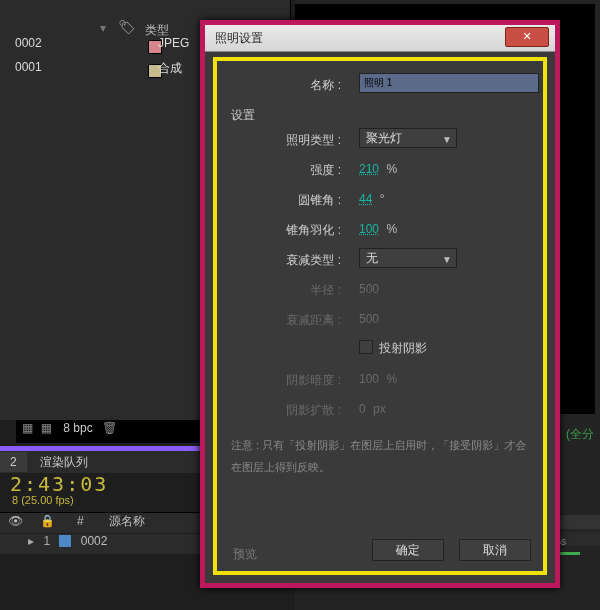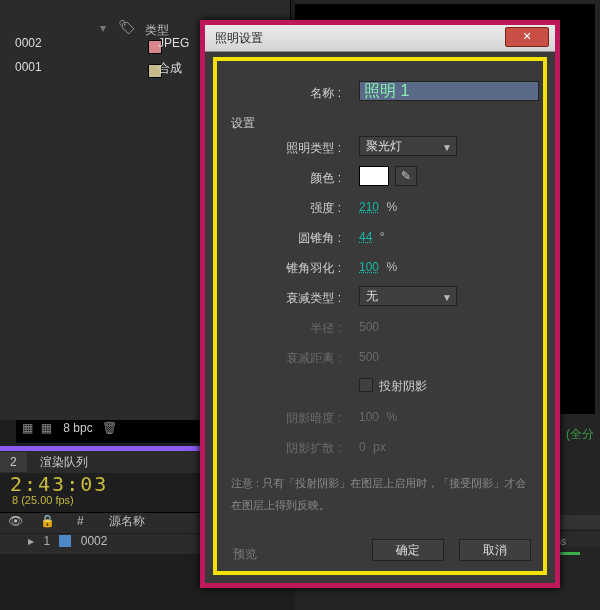--- a/index.html
+++ b/index.html
@@ -34,26 +34,26 @@
   .right-status{position:absolute;right:6px;top:426px;color:#3c9e4b}
   .tl-bar{position:absolute;left:200px;top:515px;width:400px;height:14px;background:#333;}
   .tl-ruler{position:absolute;left:200px;top:532px;width:400px;height:14px;background:#2b2b2b}
   .tl-tick{position:absolute;top:536px;color:#999;font-size:10px}
   .tl-green{position:absolute;top:552px;height:3px;background:#3cae4b}
   
   .dialog{position:absolute;left:200px;top:20px;width:350px;height:558px;background:#3a3a3a;border:5px solid #be185d;box-shadow:0 0 8px #000}
   .titlebar{height:26px;background:linear-gradient(#eaeaea,#d5d5d5);position:relative;border-bottom:1px solid #888}
   .titlebar .title{position:absolute;left:10px;top:5px;color:#222;font-size:12px}
   .titlebar .close{position:absolute;right:6px;top:2px;width:42px;height:18px;background:#c94f44;border:1px solid #7a231a;border-radius:2px;color:#fff;text-align:center;font-size:11px;line-height:16px}
-  .yellow-frame{position:absolute;left:8px;top:32px;right:8px;bottom:8px;border:4px solid #f2e200;padding:16px 10px 6px 10px}
+  .yellow-frame{position:absolute;left:8px;top:32px;right:8px;bottom:8px;border:4px solid #f2e200;padding:8px 10px 6px 10px}
   .form-row{position:relative;height:26px;margin-top:4px}
   .lbl{position:absolute;right:192px;top:4px;color:#d0d0d0;text-align:right}
   .val-orange{color:#14b8a6;text-decoration:underline dotted;cursor:pointer}
   .unit{color:#bfbfbf;margin-left:4px}
-  .name-input{position:absolute;left:132px;top:0;width:170px;height:18px;background:#5a6a88;border:1px solid #222;color:#86efac;padding:0 4px;font-size:16px}
+  .name-input{position:absolute;left:132px;top:0;width:170px;height:18px;background:#5a6a88;border:1px solid #222;color:#000000;padding:0 4px;font-size:10px}
   .section-title{color:#cfcfcf;margin:8px 0 2px 4px}
   .dropdown{position:absolute;left:132px;top:0;width:90px;height:18px;background:#3f3f3f;border:1px solid #222;color:#ddd;padding-left:6px;line-height:18px}
   .dropdown .arrow{position:absolute;right:4px;top:2px;color:#bbb;font-size:10px}
   .color-swatch{position:absolute;left:132px;top:0;width:28px;height:18px;background:#fff;border:1px solid #000}
   .eyedrop{position:absolute;left:168px;top:0;width:20px;height:18px;background:#3f3f3f;border:1px solid #222;text-align:center;line-height:18px;color:#ccc}
   .val-cell{position:absolute;left:132px;top:4px}
   .disabled .lbl,.disabled .val-cell,.disabled .unit{color:#6a6a6a}
   .checkbox{position:absolute;left:132px;top:2px;width:12px;height:12px;background:#3f3f3f;border:1px solid #222}
   .check-lbl{position:absolute;left:152px;top:2px;color:#d0d0d0}
   .note{color:#8a8a8a;font-size:11px;margin:10px 4px 0 4px;line-height:22px}
@@ -134,27 +134,20 @@
     <div class="section-title">设置</div>
 
     <div class="form-row">
       <span class="lbl">照明类型 :</span>
       <div class="dropdown">
         <span>聚光灯</span>
         <span class="arrow">▼</span>
       </div>
     </div>
 
-    <div class="form-row">
-      <span class="lbl">颜色 :</span>
-      <div class="color-swatch"></div>
-      <div class="eyedrop">
-        <span>✎</span>
-      </div>
-    </div>
 
     <div class="form-row">
       <span class="lbl">强度 :</span>
       <span class="val-cell">
         <span class="val-orange">210</span>
         <span class="unit">%</span>
       </span>
     </div>
 
     <div class="form-row">

